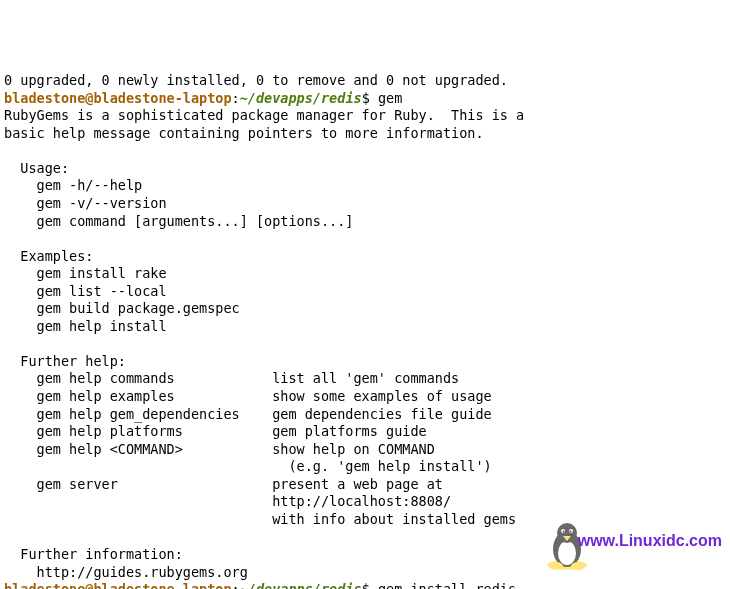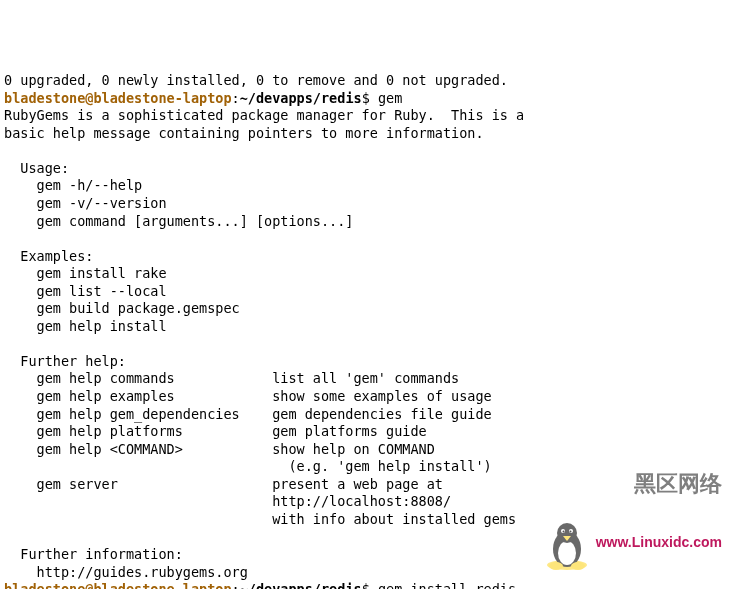--- a/index.html
+++ b/index.html
@@ -9,39 +9,39 @@
       font-family: "DejaVu Sans Mono", "Liberation Mono", monospace;
       font-size: 13.5px;
       line-height: 1.3;
       color: #000000;
       width: 730px;
       overflow: hidden;
       white-space: pre;
     }
     .line { display: block; }
     .user { color: #a16207; font-weight: bold; }
-    .path { color: #000000; font-weight: bold; }
+    .path { color: #4d7c0f; font-weight: bold; font-style: italic; }
     .dollar { color: #000000; }
     .watermark {
       position: absolute;
       right: 8px;
       bottom: 20px;
       text-align: right;
       font-family: sans-serif;
       pointer-events: none;
     }
     .watermark .wm1 {
       color: #555;
       font-size: 22px;
       font-weight: bold;
       opacity: 0.75;
     }
     .watermark .wm2 {
-      color: #be185d;
-      font-size: 14px;
+      color: #6d28d9;
+      font-size: 16px;
       font-weight: bold;
     }
     .penguin {
       position: absolute;
       right: 140px;
       bottom: 18px;
       width: 46px;
       height: 50px;
       opacity: 0.65;
     }
@@ -61,18 +61,17 @@
   <circle cx="19" cy="10" r="2" fill="#ffffff"></circle>
   <circle cx="27" cy="10" r="2" fill="#ffffff"></circle>
   <circle cx="19.5" cy="10.5" r="1" fill="#000000"></circle>
   <circle cx="26.5" cy="10.5" r="1" fill="#000000"></circle>
   <path d="M19 15 L27 15 L23 20 Z" fill="#fdd835"></path>
   <ellipse cx="12" cy="45" rx="7" ry="4" fill="#fdd835"></ellipse>
   <ellipse cx="34" cy="45" rx="7" ry="4" fill="#fdd835"></ellipse>
 </svg>
 
 <div class="watermark">
-  <div class="wm1">黑区网络</div>
   <div class="wm2">www.Linuxidc.com</div>
 </div>
 
 
 
 
 </body></html>

